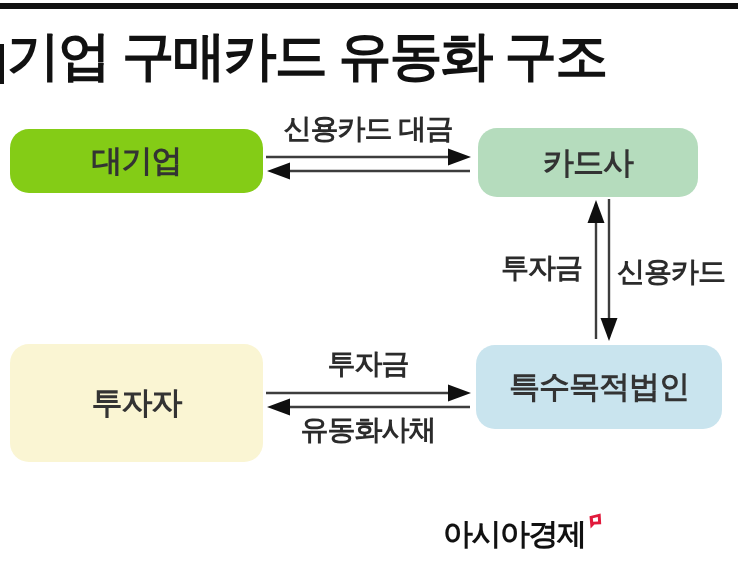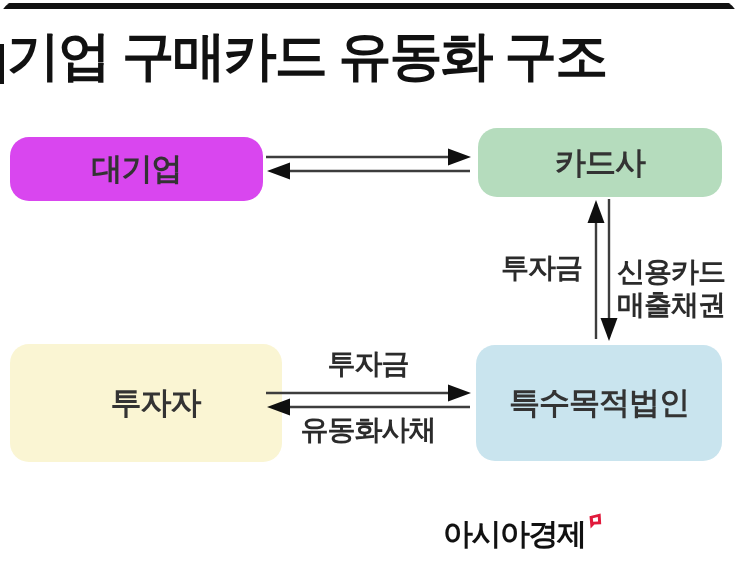--- a/index.html
+++ b/index.html
@@ -1,30 +1,30 @@
 <!DOCTYPE html>
 <html><head>
 <meta charset="utf-8">
 <style>
   html,body{margin:0;padding:0;background:#ffffff;}
   body{font-family:"Liberation Sans","DejaVu Sans",sans-serif;}
-  #canvas{position:relative;width:738px;height:572px;background:#ffffff;overflow:hidden;border-radius:20px;}
+  #canvas{position:relative;width:738px;height:572px;background:#ffffff;overflow:hidden;}
 
   .top-rule{position:absolute;left:0;top:3px;width:738px;height:6px;background:#111;}
 
   .page-title{position:absolute;left:7px;top:27px;font-size:53px;line-height:58px;
     font-weight:900;color:#111;letter-spacing:-2px;white-space:nowrap;}
   .title-frag{position:absolute;left:0;top:44px;width:4px;height:40px;background:#111;}
 
   .node{position:absolute;border-radius:19px;display:flex;align-items:center;justify-content:center;
     color:#333;font-size:31px;font-weight:600;letter-spacing:-1px;text-align:center;}
-  .node-large-company{left:10px;top:129px;width:253px;height:64px;background:#d946ef;margin-top:8px;}
-  .node-card-company{left:478px;top:128px;width:244px;height:69px;background:#b5dcbd;}
-  .node-investor{left:10px;top:344px;width:253px;height:118px;background:#faf5d3;padding-left:19px;}
-  .node-spc{left:476px;top:345px;width:246px;height:116px;background:#c9e4ee;flex-direction:column;line-height:38px;}
+  .node-large-company{left:10px;top:129px;width:253px;height:64px;background:#84cc16;}
+  .node-card-company{left:478px;top:128px;width:220px;height:69px;background:#b5dcbd;}
+  .node-investor{left:10px;top:344px;width:253px;height:118px;background:#faf5d3;}
+  .node-spc{left:476px;top:345px;width:246px;height:84px;background:#c9e4ee;flex-direction:column;line-height:38px;}
 
   .arrow-layer{position:absolute;left:0;top:0;width:738px;height:572px;pointer-events:none;}
   .arrow-layer line{stroke:#3d3d3d;stroke-width:2.4;}
   .arrow-layer polygon{fill:#0f0f0f;}
 
   .flow-label{position:absolute;font-size:28px;font-weight:600;color:#2b2b2b;letter-spacing:-1px;white-space:nowrap;}
   .fl-center{left:262px;width:212px;text-align:center;}
   .fl-0{top:110px;}
   .fl-1{top:177px;}
   .fl-2{left:478px;width:104px;top:249px;text-align:right;}
@@ -80,24 +80,24 @@
     <g>
       <line x1="266" y1="393" x2="450" y2="393"></line>
       <polygon points="471,393 448,384.5 448,401.5"></polygon>
     </g>
     <g>
       <line x1="290" y1="407" x2="470" y2="407"></line>
       <polygon points="267,407 290,398.5 290,415.5"></polygon>
     </g>
   </svg>
 
+  <div class="flow-label fl-center fl-0">신용카드 대금</div>
   <div class="flow-label fl-2">투자금</div>
   <div class="flow-label fl-3">
     <div>신용카드</div>
-    <div>매출채권</div>
   </div>
   <div class="flow-label fl-center fl-4">투자금</div>
   <div class="flow-label fl-center fl-5">유동화사채</div>
 
   <div class="footer">
     <span class="brand">아시아경제</span>
     <svg class="brand-mark" width="15" height="18" viewBox="0 0 15 18">
       <path d="M1.5,3.2 L12.6,0.6 L13.2,11.2 L6.4,11.6 L2.6,15.6 Z
                M4.8,5.2 L9.8,4.0 L10.1,8.4 L5.2,8.8 Z" fill="#e11a3c" fill-rule="evenodd"></path>
     </svg>

